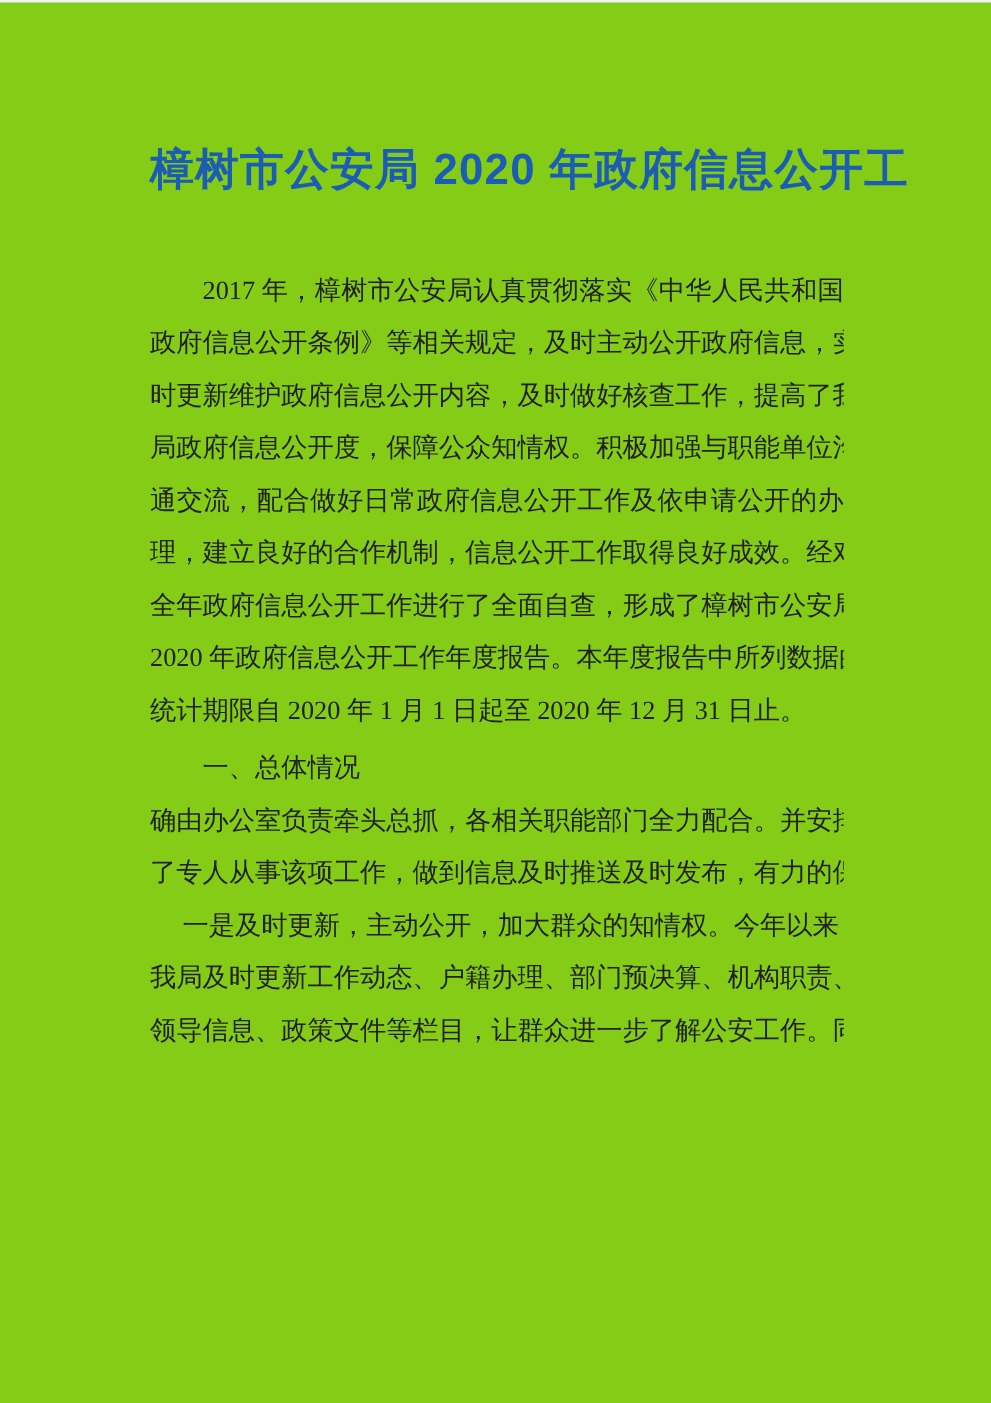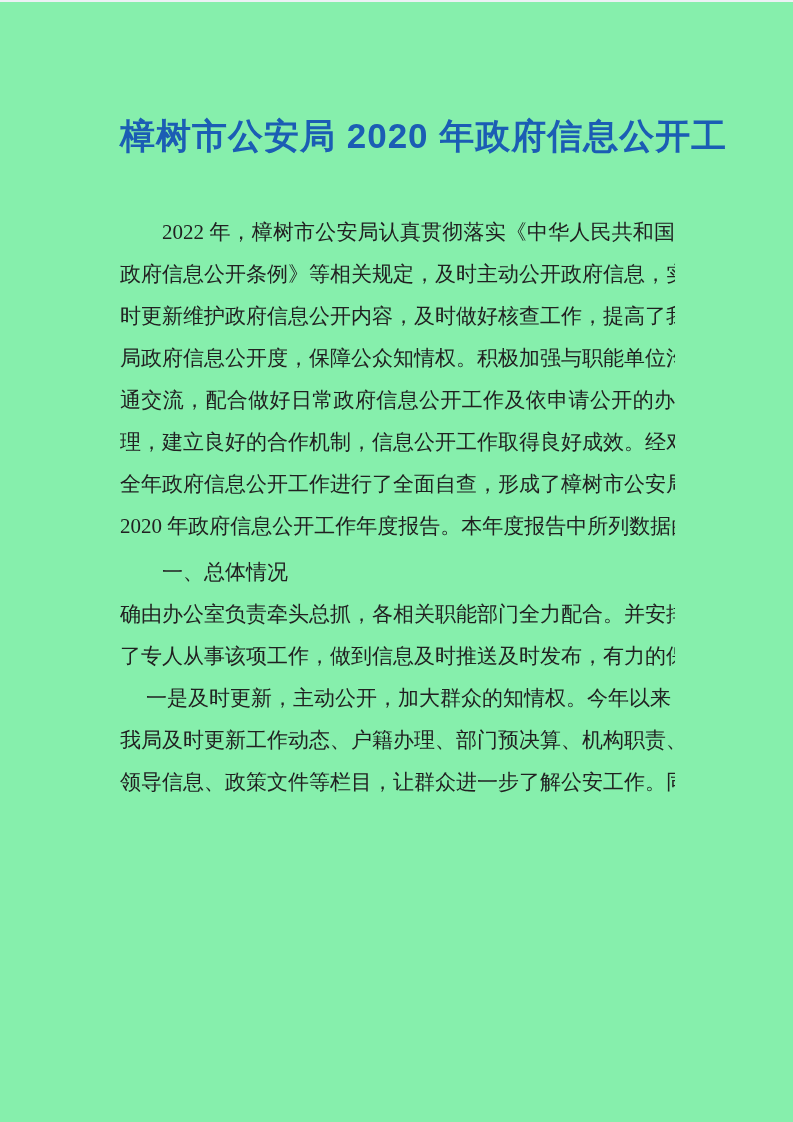--- a/index.html
+++ b/index.html
@@ -69,36 +69,37 @@
     white-space: nowrap;
   }
   .line.last {
     text-align: left;
     text-align-last: left;
   }
 </style>
 </head>
 <body>
 
-<div class="page" style="background: #86efac; text-decoration: underline;">
+<div class="page" style="background: #84cc16; text-decoration: underline;">
   <div class="top-edge" style="background: rgb(237, 241, 245);"></div>
   <div class="content">
     <h1 class="doc-title" style="color: rgb(27, 93, 180);">
       <span class="title-line">樟树市公安局 2020 年政府信息公开工</span>
     </h1>
     <div class="doc-body" style="color: rgb(33, 33, 33);">
         <div class="para body">
-          <div class="line" style="text-indent: 42px;">2022 年，樟树市公安局认真贯彻落实《中华人民共和国</div>
+          <div class="line" style="text-indent: 42px;">2017 年，樟树市公安局认真贯彻落实《中华人民共和国</div>
           <div class="line">政府信息公开条例》等相关规定，及时主动公开政府信息，实</div>
           <div class="line">时更新维护政府信息公开内容，及时做好核查工作，提高了我</div>
           <div class="line">局政府信息公开度，保障公众知情权。积极加强与职能单位沟</div>
           <div class="line">通交流，配合做好日常政府信息公开工作及依申请公开的办</div>
           <div class="line">理，建立良好的合作机制，信息公开工作取得良好成效。经对</div>
           <div class="line">全年政府信息公开工作进行了全面自查，形成了樟树市公安局</div>
           <div class="line">2020 年政府信息公开工作年度报告。本年度报告中所列数据的</div>
+          <div class="line last">统计期限自 2020 年 1 月 1 日起至 2020 年 12 月 31 日止。</div>
         </div>
         <div class="para heading">
           <div class="line last" style="text-indent: 42px;">一、总体情况</div>
         </div>
         <div class="para body">
           <div class="line">确由办公室负责牵头总抓，各相关职能部门全力配合。并安排</div>
           <div class="line">了专人从事该项工作，做到信息及时推送及时发布，有力的保</div>
         </div>
         <div class="para body">
           <div class="line" style="text-indent: 26px;">一是及时更新，主动公开，加大群众的知情权。今年以来，</div>

